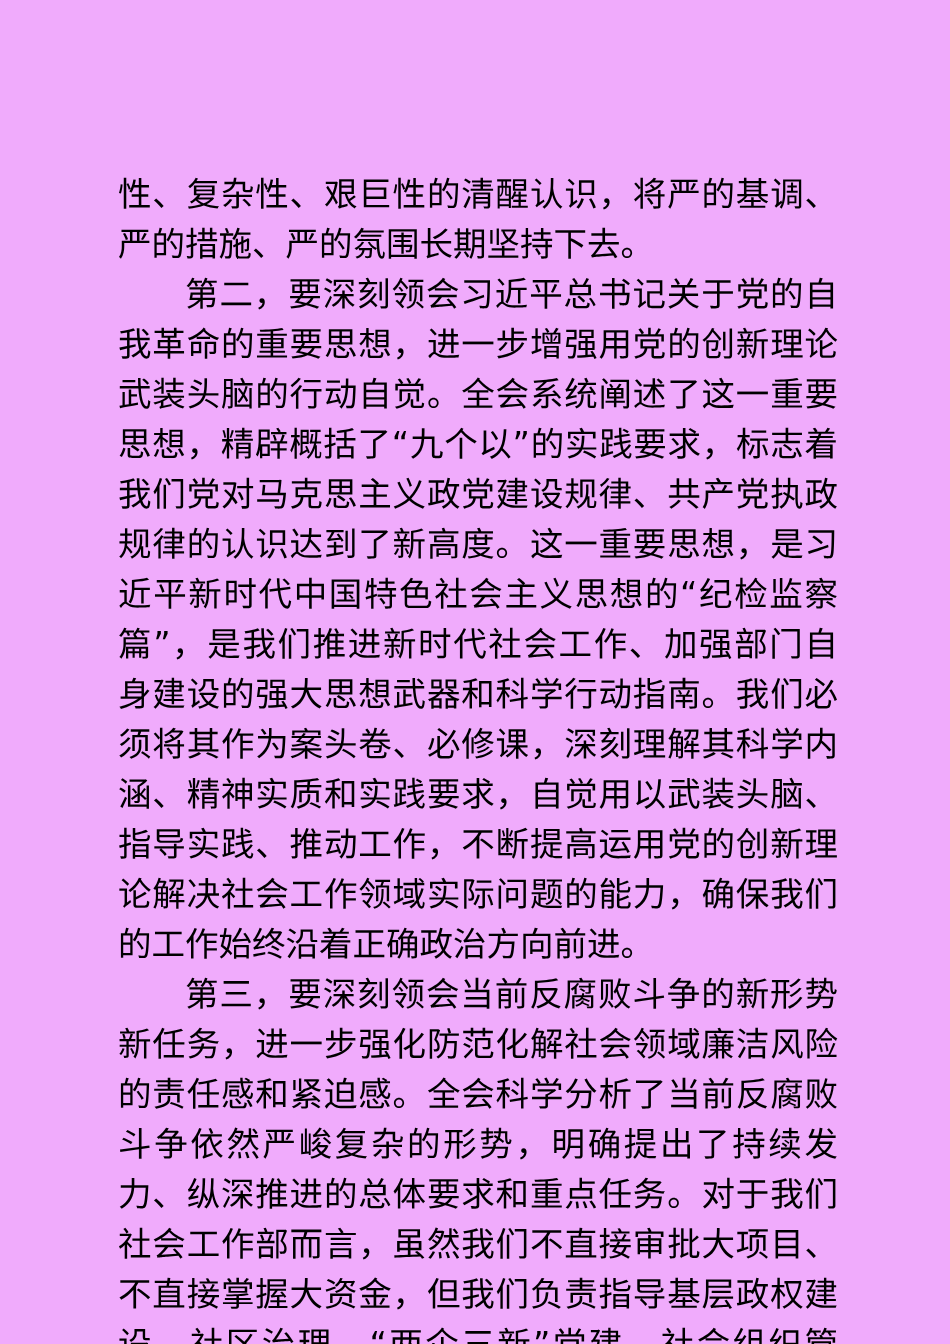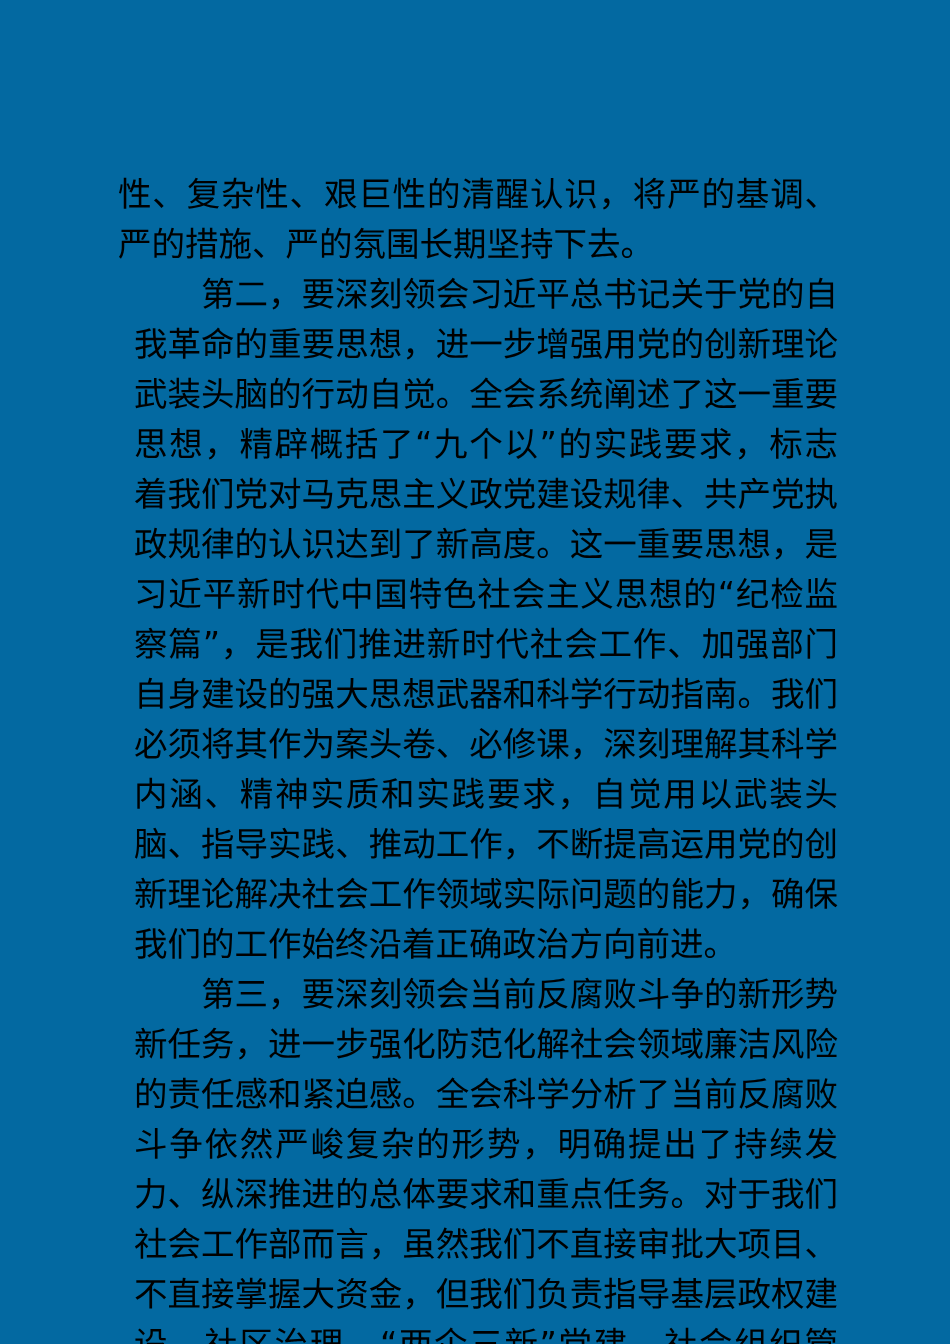--- a/index.html
+++ b/index.html
@@ -8,21 +8,21 @@
     padding: 0;
     background: #ffffff;
   }
   body {
     font-family: "DejaVu Sans", "Liberation Sans", sans-serif;
   }
   .page {
     position: relative;
     width: 950px;
     height: 1344px;
-    background: #0369a1;
+    background: #f0abfc;
     overflow: hidden;
     box-sizing: border-box;
   }
   .doc-body {
     position: absolute;
     left: 118px;
     top: 170px;
     width: 720px;
   }
   .para {
@@ -33,21 +33,20 @@
     color: #000000;
     text-align: justify;
     text-justify: inter-character;
     letter-spacing: 0px;
     word-break: break-all;
     font-weight: 400;
     -webkit-font-smoothing: none;
   }
   .para.indent {
     text-indent: 67px;
-    margin-left: 16px;
   }
 </style>
 </head>
 <body>
 
 <div class="page">
   <div class="doc-body">
 
     <p class="para">性、复杂性、艰巨性的清醒认识，将严的基调、严的措施、严的氛围长期坚持下去。</p>
 

